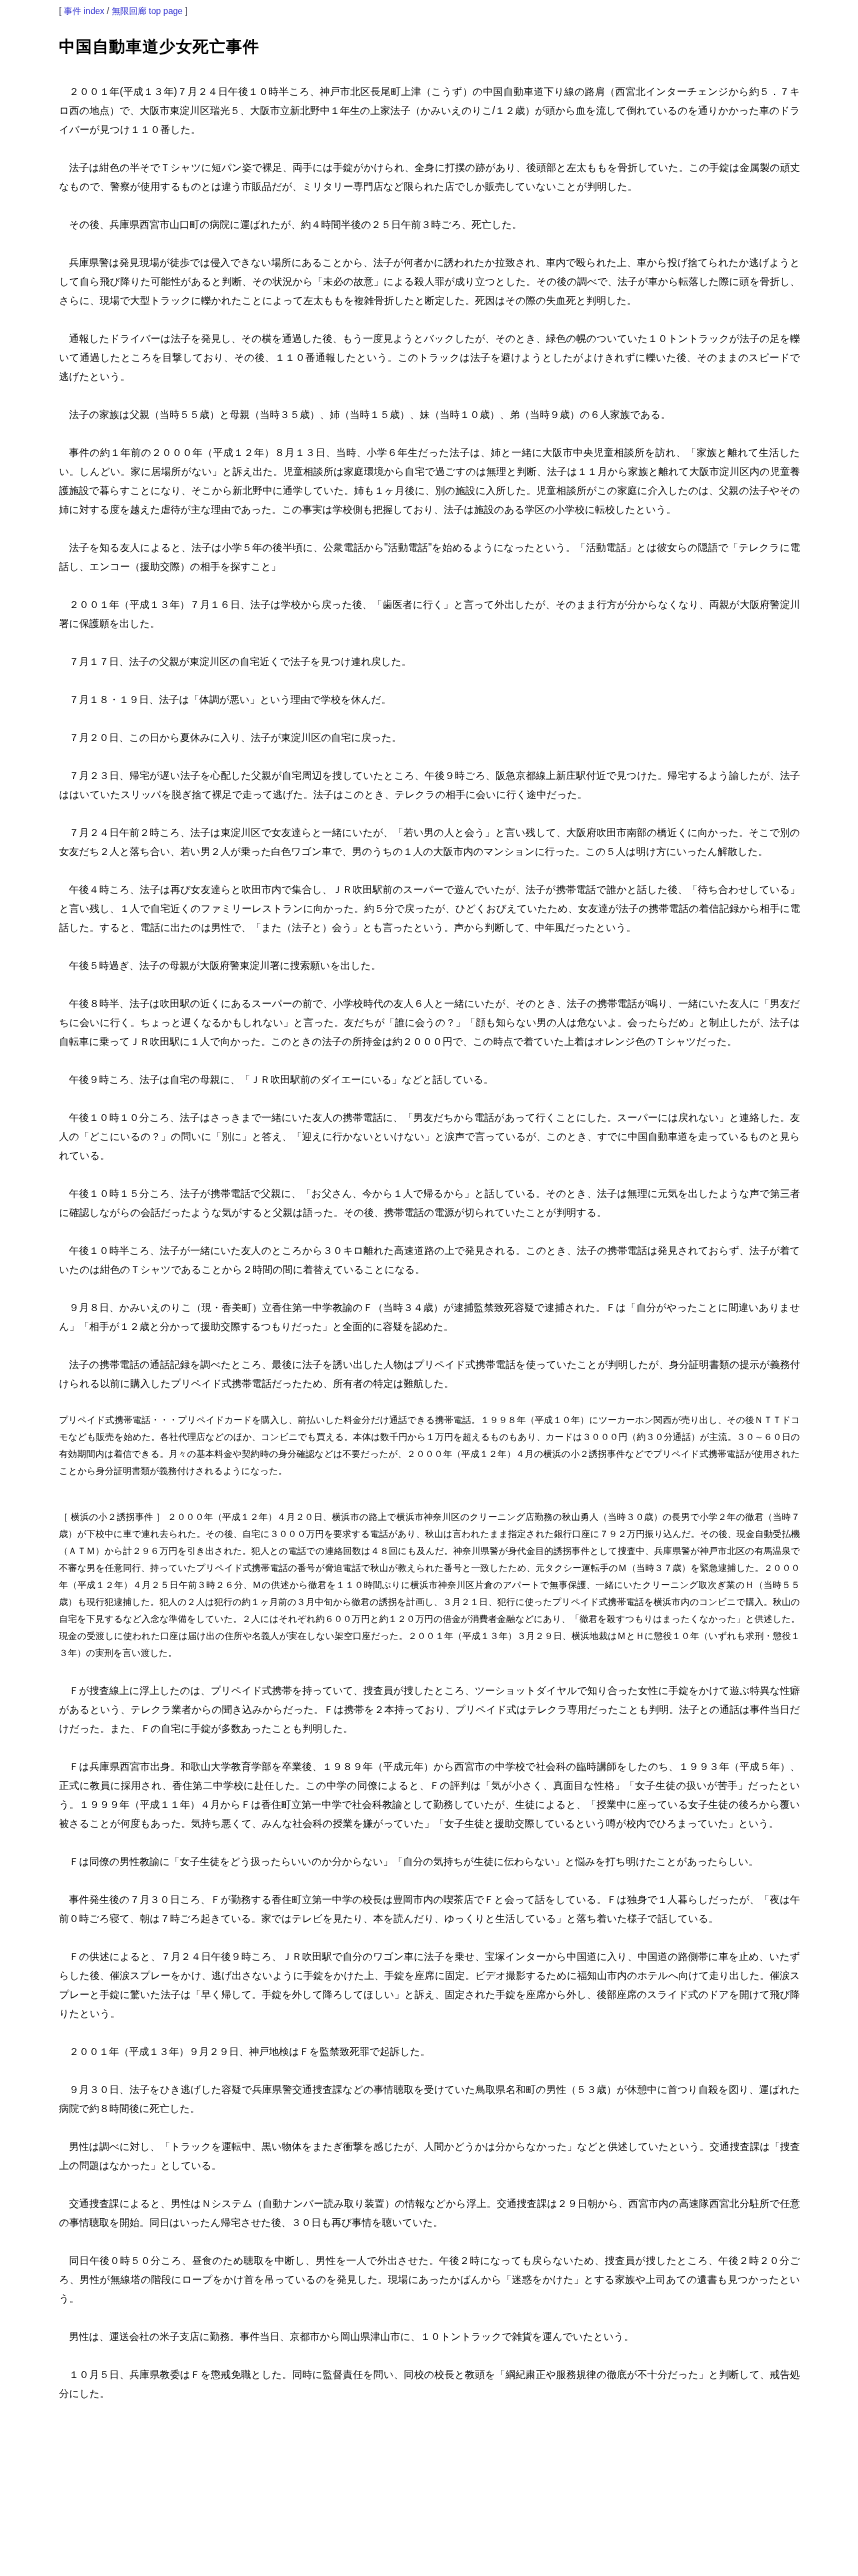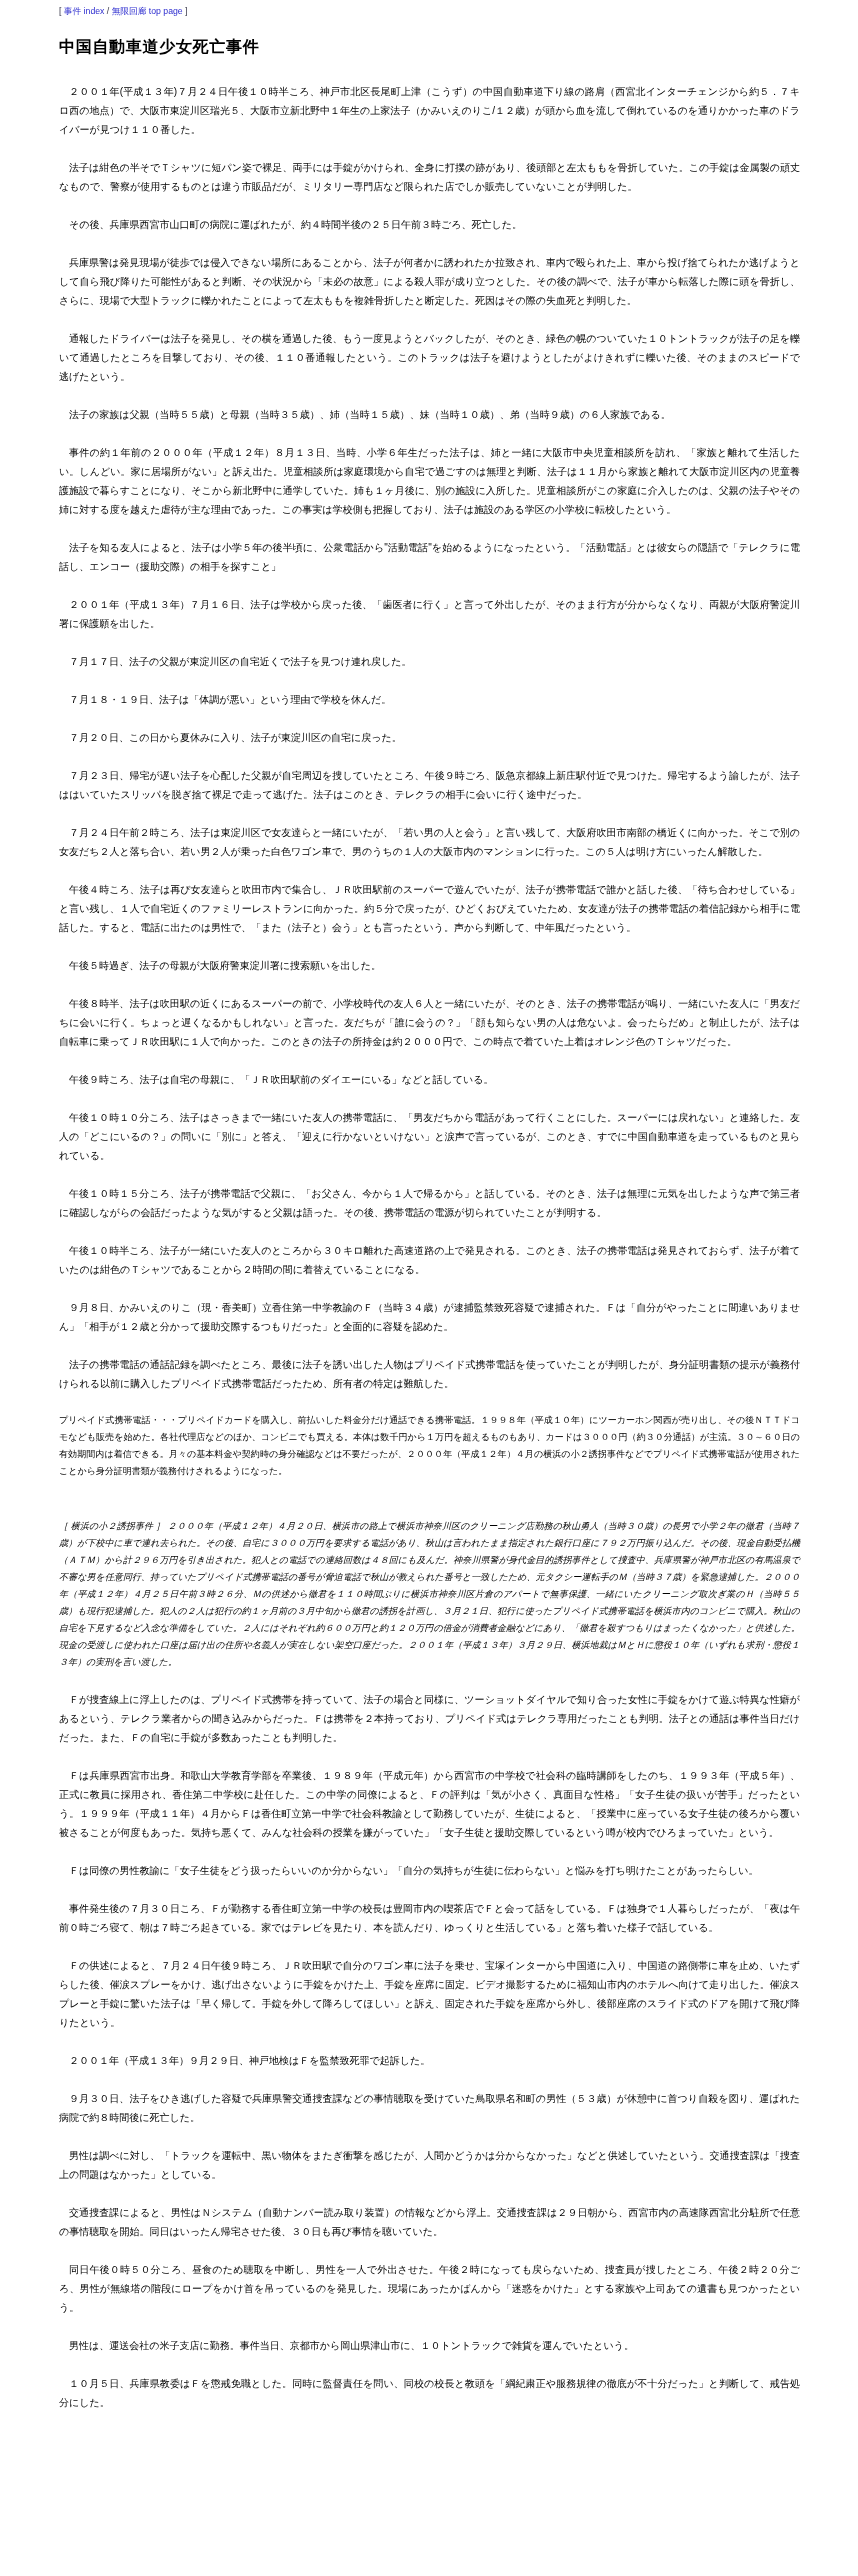--- a/index.html
+++ b/index.html
@@ -36,21 +36,21 @@
     line-height: 19px;
     margin: 19px 0;
     text-indent: 1em;
     text-align: justify;
   }
   .para.note {
     font-size: 9px;
     line-height: 17px;
     text-indent: 0;
   }
-  .para.gap { margin-top: 38px; font-style: italic; }
+  .para.gap { margin-top: 29px; }
 </style>
 </head>
 <body>
 
 <div class="page">
 
   <div class="topnav">
     <span>[ </span><a>事件 index</a><span> / </span><a>無限回廊 top page</a><span> ]</span>
   </div>
 
@@ -76,21 +76,21 @@
       <p class="para normal">午後５時過ぎ、法子の母親が大阪府警東淀川署に捜索願いを出した。</p>
       <p class="para normal">午後８時半、法子は吹田駅の近くにあるスーパーの前で、小学校時代の友人６人と一緒にいたが、そのとき、法子の携帯電話が鳴り、一緒にいた友人に「男友だちに会いに行く。ちょっと遅くなるかもしれない」と言った。友だちが「誰に会うの？」「顔も知らない男の人は危ないよ。会ったらだめ」と制止したが、法子は自転車に乗ってＪＲ吹田駅に１人で向かった。このときの法子の所持金は約２０００円で、この時点で着ていた上着はオレンジ色のＴシャツだった。</p>
       <p class="para normal">午後９時ころ、法子は自宅の母親に、「ＪＲ吹田駅前のダイエーにいる」などと話している。</p>
       <p class="para normal">午後１０時１０分ころ、法子はさっきまで一緒にいた友人の携帯電話に、「男友だちから電話があって行くことにした。スーパーには戻れない」と連絡した。友人の「どこにいるの？」の問いに「別に」と答え、「迎えに行かないといけない」と涙声で言っているが、このとき、すでに中国自動車道を走っているものと見られている。</p>
       <p class="para normal">午後１０時１５分ころ、法子が携帯電話で父親に、「お父さん、今から１人で帰るから」と話している。そのとき、法子は無理に元気を出したような声で第三者に確認しながらの会話だったような気がすると父親は語った。その後、携帯電話の電源が切られていたことが判明する。</p>
       <p class="para normal">午後１０時半ころ、法子が一緒にいた友人のところから３０キロ離れた高速道路の上で発見される。このとき、法子の携帯電話は発見されておらず、法子が着ていたのは紺色のＴシャツであることから２時間の間に着替えていることになる。</p>
       <p class="para normal">９月８日、かみいえのりこ（現・香美町）立香住第一中学教諭のＦ（当時３４歳）が逮捕監禁致死容疑で逮捕された。Ｆは「自分がやったことに間違いありません」「相手が１２歳と分かって援助交際するつもりだった」と全面的に容疑を認めた。</p>
       <p class="para normal">法子の携帯電話の通話記録を調べたところ、最後に法子を誘い出した人物はプリペイド式携帯電話を使っていたことが判明したが、身分証明書類の提示が義務付けられる以前に購入したプリペイド式携帯電話だったため、所有者の特定は難航した。</p>
       <p class="para note">プリペイド式携帯電話・・・プリペイドカードを購入し、前払いした料金分だけ通話できる携帯電話。１９９８年（平成１０年）にツーカーホン関西が売り出し、その後ＮＴＴドコモなども販売を始めた。各社代理店などのほか、コンビニでも買える。本体は数千円から１万円を超えるものもあり、カードは３０００円（約３０分通話）が主流。３０～６０日の有効期間内は着信できる。月々の基本料金や契約時の身分確認などは不要だったが、２０００年（平成１２年）４月の横浜の小２誘拐事件などでプリペイド式携帯電話が使用されたことから身分証明書類が義務付けされるようになった。</p>
       <p class="para note gap">［ 横浜の小２誘拐事件 ］ ２０００年（平成１２年）４月２０日、横浜市の路上で横浜市神奈川区のクリーニング店勤務の秋山勇人（当時３０歳）の長男で小学２年の徹君（当時７歳）が下校中に車で連れ去られた。その後、自宅に３０００万円を要求する電話があり、秋山は言われたまま指定された銀行口座に７９２万円振り込んだ。その後、現金自動受払機（ＡＴＭ）から計２９６万円を引き出された。犯人との電話での連絡回数は４８回にも及んだ。神奈川県警が身代金目的誘拐事件として捜査中、兵庫県警が神戸市北区の有馬温泉で不審な男を任意同行、持っていたプリペイド式携帯電話の番号が脅迫電話で秋山が教えられた番号と一致したため、元タクシー運転手のＭ（当時３７歳）を緊急逮捕した。２０００年（平成１２年）４月２５日午前３時２６分、Ｍの供述から徹君を１１０時間ぶりに横浜市神奈川区片倉のアパートで無事保護、一緒にいたクリーニング取次ぎ業のＨ（当時５５歳）も現行犯逮捕した。犯人の２人は犯行の約１ヶ月前の３月中旬から徹君の誘拐を計画し、３月２１日、犯行に使ったプリペイド式携帯電話を横浜市内のコンビニで購入。秋山の自宅を下見するなど入念な準備をしていた。２人にはそれぞれ約６００万円と約１２０万円の借金が消費者金融などにあり、「徹君を殺すつもりはまったくなかった」と供述した。現金の受渡しに使われた口座は届け出の住所や名義人が実在しない架空口座だった。２００１年（平成１３年）３月２９日、横浜地裁はＭとＨに懲役１０年（いずれも求刑・懲役１３年）の実刑を言い渡した。</p>
-      <p class="para normal">Ｆが捜査線上に浮上したのは、プリペイド式携帯を持っていて、法子の場合と同様に、ツーショットダイヤルで知り合った女性に手錠をかけて遊ぶ特異な性癖があるという、テレクラ業者からの聞き込みからだった。Ｆは携帯を２本持っており、プリペイド式はテレクラ専用だったことも判明。法子との通話は事件当日だけだった。また、Ｆの自宅に手錠が多数あったことも判明した。</p>
+      <p class="para normal">Ｆが捜査線上に浮上したのは、プリペイド式携帯を持っていて、捜査員が捜したところ、ツーショットダイヤルで知り合った女性に手錠をかけて遊ぶ特異な性癖があるという、テレクラ業者からの聞き込みからだった。Ｆは携帯を２本持っており、プリペイド式はテレクラ専用だったことも判明。法子との通話は事件当日だけだった。また、Ｆの自宅に手錠が多数あったことも判明した。</p>
       <p class="para normal">Ｆは兵庫県西宮市出身。和歌山大学教育学部を卒業後、１９８９年（平成元年）から西宮市の中学校で社会科の臨時講師をしたのち、１９９３年（平成５年）、正式に教員に採用され、香住第二中学校に赴任した。この中学の同僚によると、Ｆの評判は「気が小さく、真面目な性格」「女子生徒の扱いが苦手」だったという。１９９９年（平成１１年）４月からＦは香住町立第一中学で社会科教諭として勤務していたが、生徒によると、「授業中に座っている女子生徒の後ろから覆い被さることが何度もあった。気持ち悪くて、みんな社会科の授業を嫌がっていた」「女子生徒と援助交際しているという噂が校内でひろまっていた」という。</p>
       <p class="para normal">Ｆは同僚の男性教諭に「女子生徒をどう扱ったらいいのか分からない」「自分の気持ちが生徒に伝わらない」と悩みを打ち明けたことがあったらしい。</p>
       <p class="para normal">事件発生後の７月３０日ころ、Ｆが勤務する香住町立第一中学の校長は豊岡市内の喫茶店でＦと会って話をしている。Ｆは独身で１人暮らしだったが、「夜は午前０時ごろ寝て、朝は７時ごろ起きている。家ではテレビを見たり、本を読んだり、ゆっくりと生活している」と落ち着いた様子で話している。</p>
       <p class="para normal">Ｆの供述によると、７月２４日午後９時ころ、ＪＲ吹田駅で自分のワゴン車に法子を乗せ、宝塚インターから中国道に入り、中国道の路側帯に車を止め、いたずらした後、催涙スプレーをかけ、逃げ出さないように手錠をかけた上、手錠を座席に固定。ビデオ撮影するために福知山市内のホテルへ向けて走り出した。催涙スプレーと手錠に驚いた法子は「早く帰して。手錠を外して降ろしてほしい」と訴え、固定された手錠を座席から外し、後部座席のスライド式のドアを開けて飛び降りたという。</p>
       <p class="para normal">２００１年（平成１３年）９月２９日、神戸地検はＦを監禁致死罪で起訴した。</p>
       <p class="para normal">９月３０日、法子をひき逃げした容疑で兵庫県警交通捜査課などの事情聴取を受けていた鳥取県名和町の男性（５３歳）が休憩中に首つり自殺を図り、運ばれた病院で約８時間後に死亡した。</p>
       <p class="para normal">男性は調べに対し、「トラックを運転中、黒い物体をまたぎ衝撃を感じたが、人間かどうかは分からなかった」などと供述していたという。交通捜査課は「捜査上の問題はなかった」としている。</p>
       <p class="para normal">交通捜査課によると、男性はＮシステム（自動ナンバー読み取り装置）の情報などから浮上。交通捜査課は２９日朝から、西宮市内の高速隊西宮北分駐所で任意の事情聴取を開始。同日はいったん帰宅させた後、３０日も再び事情を聴いていた。</p>
       <p class="para normal">同日午後０時５０分ころ、昼食のため聴取を中断し、男性を一人で外出させた。午後２時になっても戻らないため、捜査員が捜したところ、午後２時２０分ごろ、男性が無線塔の階段にロープをかけ首を吊っているのを発見した。現場にあったかばんから「迷惑をかけた」とする家族や上司あての遺書も見つかったという。</p>
       <p class="para normal">男性は、運送会社の米子支店に勤務。事件当日、京都市から岡山県津山市に、１０トントラックで雑貨を運んでいたという。</p>

